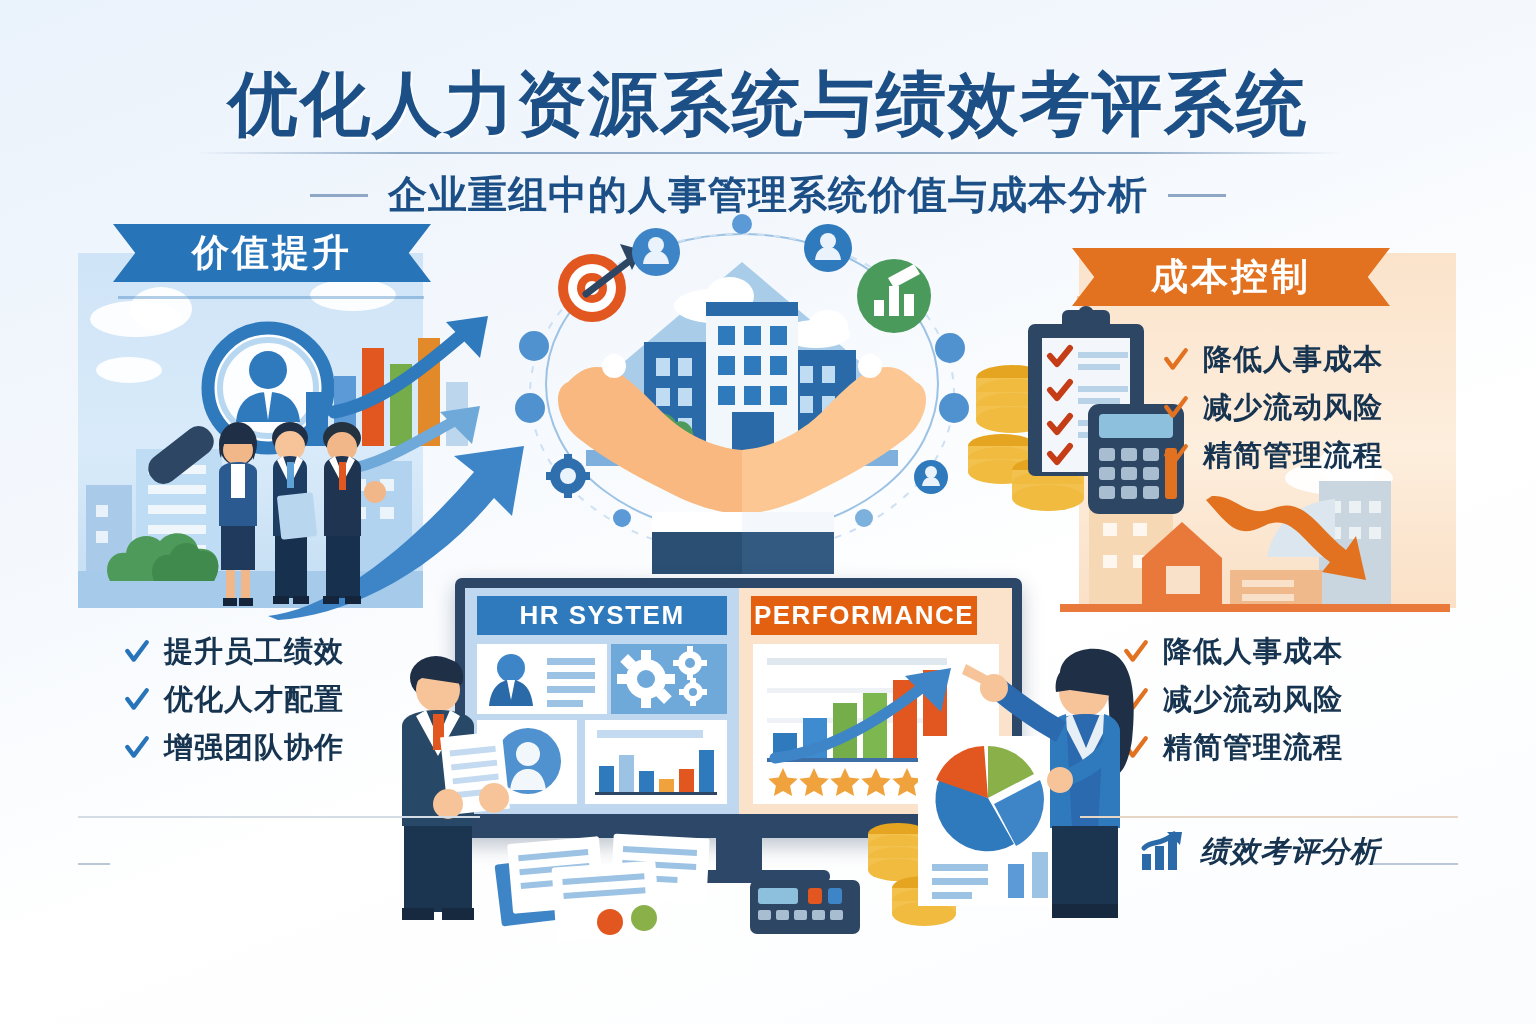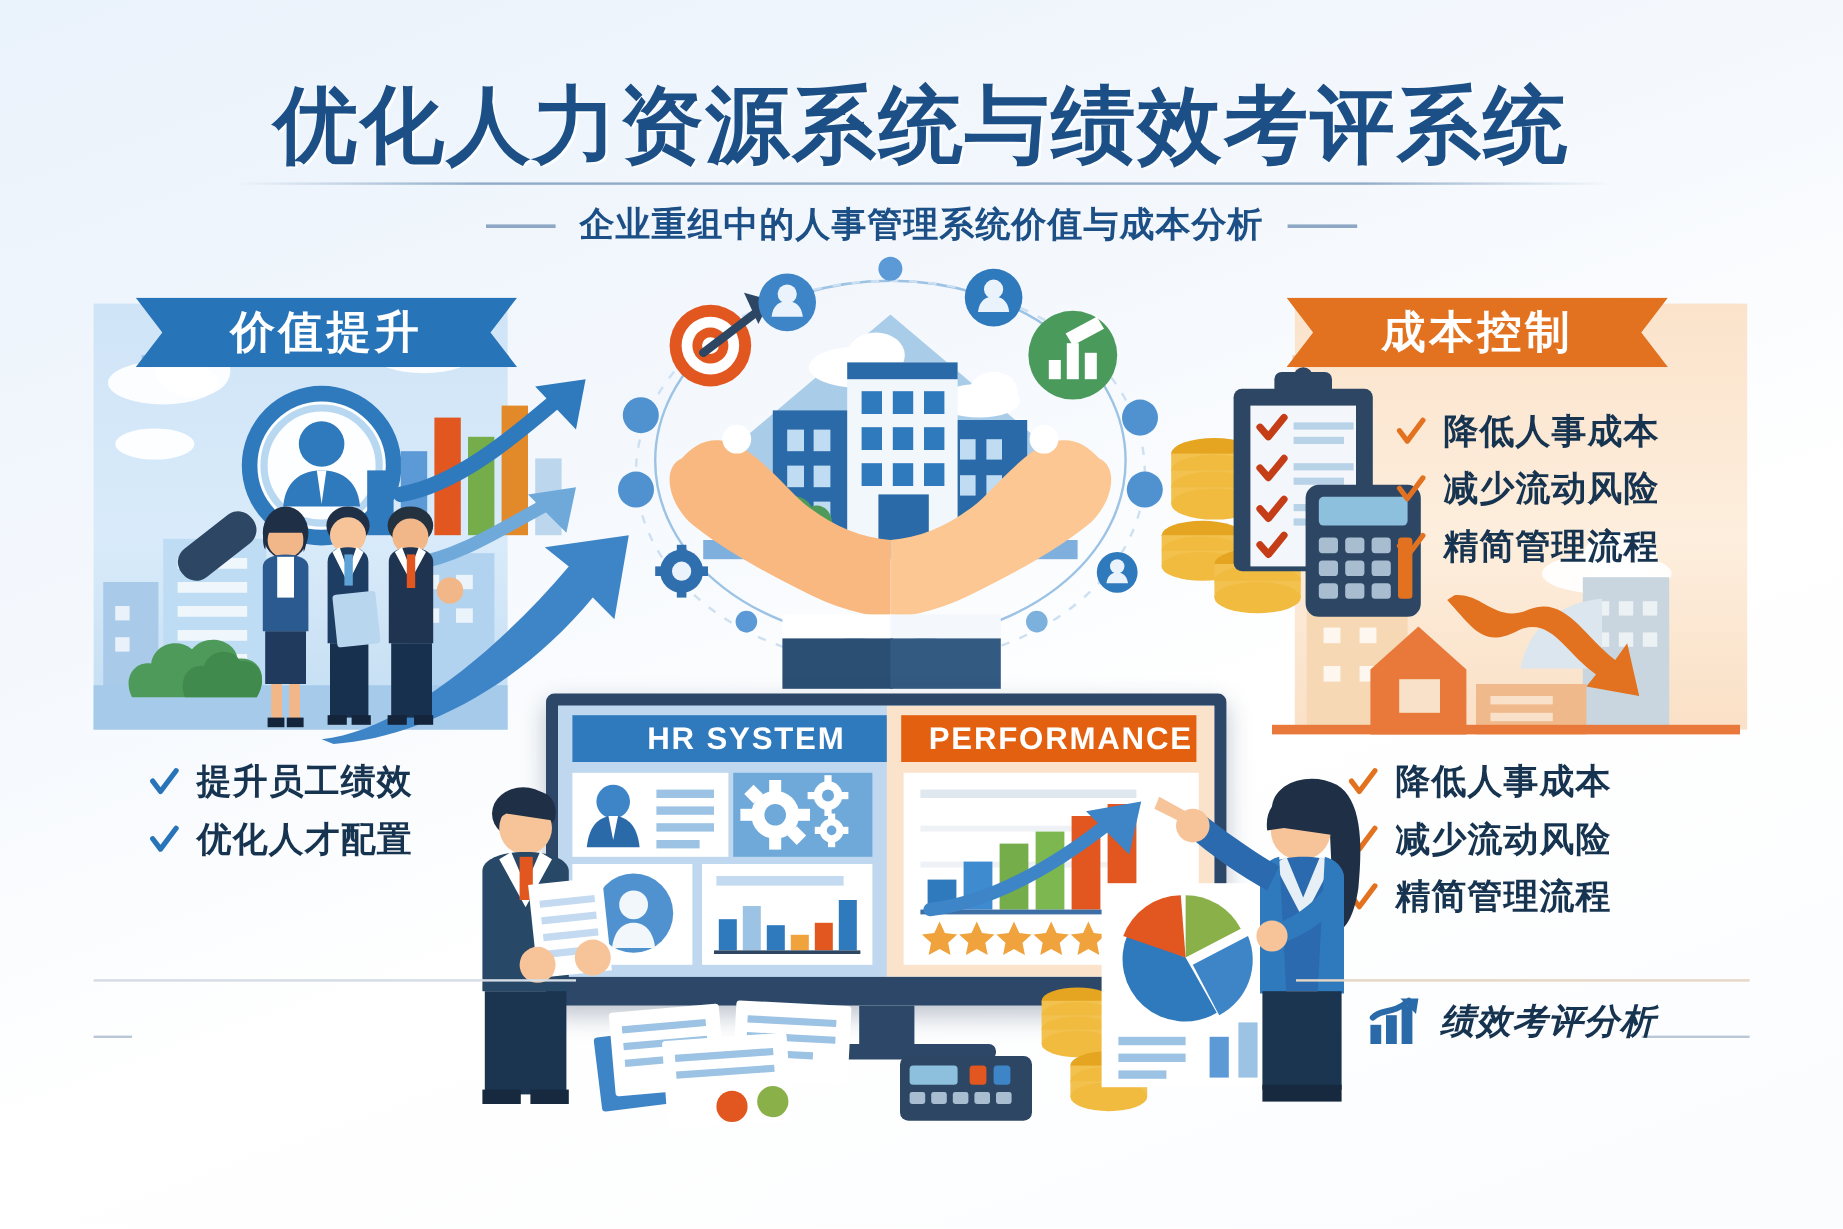--- a/index.html
+++ b/index.html
@@ -13,34 +13,34 @@
 
   
   .title{position:absolute;left:0;top:58px;width:1536px;text-align:center;
     font-size:70px;font-weight:700;color:#1b4f86;letter-spacing:2px;
     text-shadow:2px 2px 0 rgba(255,255,255,.75);white-space:nowrap;}
   .title-rule{position:absolute;left:196px;top:152px;width:1146px;height:2px;
     background:linear-gradient(90deg,rgba(27,79,134,0) 0%,rgba(27,79,134,.45) 18%,rgba(27,79,134,.45) 82%,rgba(27,79,134,0) 100%);}
   .subtitle-wrap{position:absolute;left:0;top:168px;width:1536px;display:flex;
     align-items:center;justify-content:center;gap:20px;}
   .sub-dash{width:58px;height:3px;background:#8ea7c4;}
-  .subtitle{font-size:29px;font-weight:700;color:#1b4f86;white-space:nowrap;letter-spacing:1px;}
+  .subtitle{font-size:39px;font-weight:700;color:#1b4f86;white-space:nowrap;letter-spacing:1px;}
 
   
   .panel-left{position:absolute;left:78px;top:253px;width:345px;height:355px;
     background:linear-gradient(180deg,#cfe4f7 0%,#d9ebfa 55%,#c3ddf2 100%);}
   .panel-right{position:absolute;left:1079px;top:253px;width:377px;height:355px;
     background:linear-gradient(180deg,#fbe3cb 0%,#fdeedd 55%,#fae0c6 100%);}
 
   
   .ribbon{position:absolute;height:58px;display:flex;align-items:center;justify-content:center;
     font-size:37px;font-weight:700;color:#fff;letter-spacing:3px;white-space:nowrap;
     clip-path:polygon(0 0,100% 0,100% 100%,0 100%,5.5% 50%);
     box-shadow:0 3px 6px rgba(0,0,0,.16);}
-  .ribbon-left{left:113px;top:248px;width:318px;background:#2874b8;
+  .ribbon-left{left:113px;top:224px;width:318px;background:#2874b8;
     clip-path:polygon(0 0,100% 0,93% 50%,100% 100%,0 100%,7% 50%);}
   .ribbon-right{left:1072px;top:248px;width:318px;background:#e2721f;
     clip-path:polygon(0 0,100% 0,93% 50%,100% 100%,0 100%,7% 50%);}
   .ribbon-underline{position:absolute;height:3px;}
   .rib-ul-l{left:118px;top:296px;width:306px;background:rgba(40,116,184,.35);}
   .rib-ul-r{left:1077px;top:296px;width:306px;background:rgba(226,114,31,.35);}
 
   
   .cloud{position:absolute;background:#fff;border-radius:50%;opacity:.92;}
 
@@ -63,21 +63,21 @@
   .foot-left{left:118px;top:832px;}
   .foot-right{left:1140px;top:832px;font-style:italic;}
   .foot-rule{position:absolute;height:2px;background:#b9c7d6;}
 
   
   .monitor{position:absolute;left:455px;top:578px;width:567px;height:260px;
     background:#2c4767;border-radius:7px;box-shadow:0 8px 20px rgba(20,45,80,.28);}
   .screen{position:absolute;left:10px;top:10px;width:547px;height:226px;background:#bfd8ef;overflow:hidden;}
   .scr-half{position:absolute;top:0;height:226px;}
   .scr-hdr{position:absolute;left:0;top:8px;height:39px;display:flex;align-items:center;
-    justify-content:center;color:#fff;font-size:26px;font-weight:700;letter-spacing:1.5px;padding-left:20px;}
+    justify-content:center;color:#fff;font-size:26px;font-weight:700;letter-spacing:1.5px;}
   .mon-neck{position:absolute;left:716px;top:838px;width:46px;height:36px;background:#2c4767;}
   .mon-base{position:absolute;left:650px;top:870px;width:180px;height:13px;border-radius:6px;background:#2c4767;}
 
   .card{position:absolute;background:#fff;}
   .line{position:absolute;background:#9cc2e4;}
   .barv{position:absolute;bottom:0;}
 
   
   .abs{position:absolute;}
   svg{display:block;overflow:visible;}
@@ -416,20 +416,26 @@
       <svg class="tick" viewBox="0 0 24 24">
           <path d="M3 11 L9 19 L21 3" stroke="#2874b8" stroke-width="4" fill="none" stroke-linecap="round" stroke-linejoin="round"></path>
         </svg>
       <span class="btxt">提升员工绩效</span>
     </div>
     <div class="bullet">
       <svg class="tick" viewBox="0 0 24 24">
           <path d="M3 11 L9 19 L21 3" stroke="#2874b8" stroke-width="4" fill="none" stroke-linecap="round" stroke-linejoin="round"></path>
         </svg>
       <span class="btxt">优化人才配置</span>
+    </div>
+    <div class="bullet">
+      <svg class="tick" viewBox="0 0 24 24">
+          <path d="M3 11 L9 19 L21 3" stroke="#2874b8" stroke-width="4" fill="none" stroke-linecap="round" stroke-linejoin="round"></path>
+        </svg>
+      <span class="btxt">增强团队协作</span>
     </div>
   </div>
 
   <div class="bullets b-rightBot">
     <div class="bullet">
       <svg class="tick" viewBox="0 0 24 24">
           <path d="M3 11 L9 19 L21 3" stroke="#e2721f" stroke-width="4" fill="none" stroke-linecap="round" stroke-linejoin="round"></path>
         </svg>
       <span class="btxt">降低人事成本</span>
     </div>

